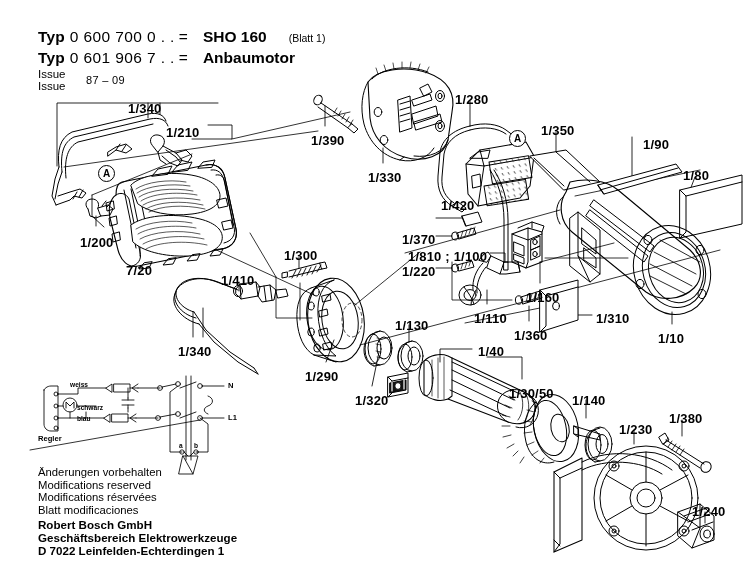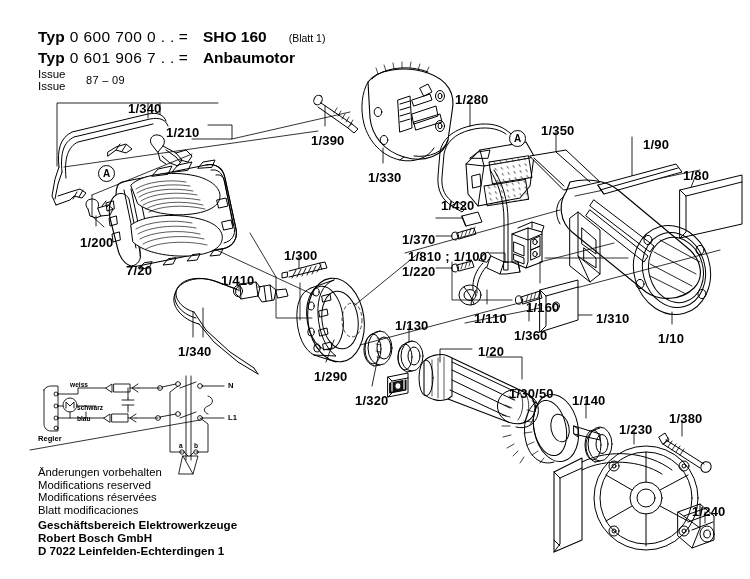--- a/index.html
+++ b/index.html
@@ -638,40 +638,40 @@
   </g>
 </svg>
 
 <div id="callout-layer">
     <div class="abs lbl" style="left: 128px; top: 101px;">1/340</div>
     <div class="abs lbl" style="left: 166px; top: 125px;">1/210</div>
     <div class="abs lbl" style="left: 80px; top: 235px;">1/200</div>
     <div class="abs lbl" style="left: 126px; top: 263px;">7/20</div>
     <div class="abs lbl" style="left: 178px; top: 344px;">1/340</div>
     <div class="abs lbl" style="left: 221px; top: 273px;">1/410</div>
-    <div class="abs lbl" style="left: 314px; top: 369px;">1/290</div>
+    <div class="abs lbl" style="left: 305px; top: 369px;">1/290</div>
     <div class="abs lbl" style="left: 284px; top: 248px;">1/300</div>
     <div class="abs lbl" style="left: 311px; top: 133px;">1/390</div>
     <div class="abs lbl" style="left: 368px; top: 170px;">1/330</div>
     <div class="abs lbl" style="left: 455px; top: 92px;">1/280</div>
     <div class="abs lbl" style="left: 541px; top: 123px;">1/350</div>
     <div class="abs lbl" style="left: 619px; top: 137px; margin-left: 24px;">1/90</div>
     <div class="abs lbl" style="left: 683px; top: 168px;">1/80</div>
     <div class="abs lbl" style="left: 402px; top: 198px; margin-left: 39px;">1/420</div>
     <div class="abs lbl" style="left: 402px; top: 232px;">1/370</div>
     <div class="abs lbl" style="left: 398px; top: 249px; margin-left: 10px;">1/810 ; 1/100</div>
     <div class="abs lbl" style="left: 402px; top: 264px;">1/220</div>
     <div class="abs lbl" style="left: 474px; top: 311px;">1/110</div>
-    <div class="abs lbl" style="left: 526px; top: 300px;">1/160</div>
+    <div class="abs lbl" style="left: 526px; top: 290px;">1/160</div>
     <div class="abs lbl" style="left: 514px; top: 328px;">1/360</div>
     <div class="abs lbl" style="left: 596px; top: 311px;">1/310</div>
     <div class="abs lbl" style="left: 658px; top: 331px;">1/10</div>
     <div class="abs lbl" style="left: 395px; top: 318px;">1/130</div>
     <div class="abs lbl" style="left: 355px; top: 393px;">1/320</div>
-    <div class="abs lbl" style="left: 478px; top: 344px;">1/20</div>
+    <div class="abs lbl" style="left: 478px; top: 344px;">1/40</div>
     <div class="abs lbl" style="left: 509px; top: 386px;">1/30/50</div>
     <div class="abs lbl" style="left: 572px; top: 393px;">1/140</div>
     <div class="abs lbl" style="left: 619px; top: 422px;">1/230</div>
     <div class="abs lbl" style="left: 669px; top: 411px;">1/380</div>
     <div class="abs lbl" style="left: 692px; top: 504px;">1/240</div>
   </div>
 <div id="refmark-layer">
     <div class="abs" style="left: 98px; top: 165px; width: 15px; height: 15px; border: 1.3px solid rgb(0, 0, 0); border-radius: 50%; font-size: 10px; font-weight: bold; line-height: 15px; text-align: center; background: rgb(255, 255, 255);">A</div>
     <div class="abs" style="left: 509px; top: 130px; width: 15px; height: 15px; border: 1.3px solid rgb(0, 0, 0); border-radius: 50%; font-size: 10px; font-weight: bold; line-height: 15px; text-align: center; background: rgb(255, 255, 255);">A</div>
   </div>
@@ -685,16 +685,16 @@
 <div class="abs wtxt" style="left:179px;top:442px;">a</div>
 <div class="abs wtxt" style="left:194px;top:442px;">b</div>
 
 <div class="abs foot1">
   <div>Änderungen vorbehalten</div>
   <div>Modifications reserved</div>
   <div>Modifications réservées</div>
   <div>Blatt modificaciones</div>
 </div>
 <div class="abs foot2">
+  <div>Robert Bosch GmbH</div>
   <div>Geschäftsbereich Elektrowerkzeuge</div>
-  <div>Robert Bosch GmbH</div>
   <div>D 7022 Leinfelden-Echterdingen 1</div>
 </div>
 
 </body></html>

